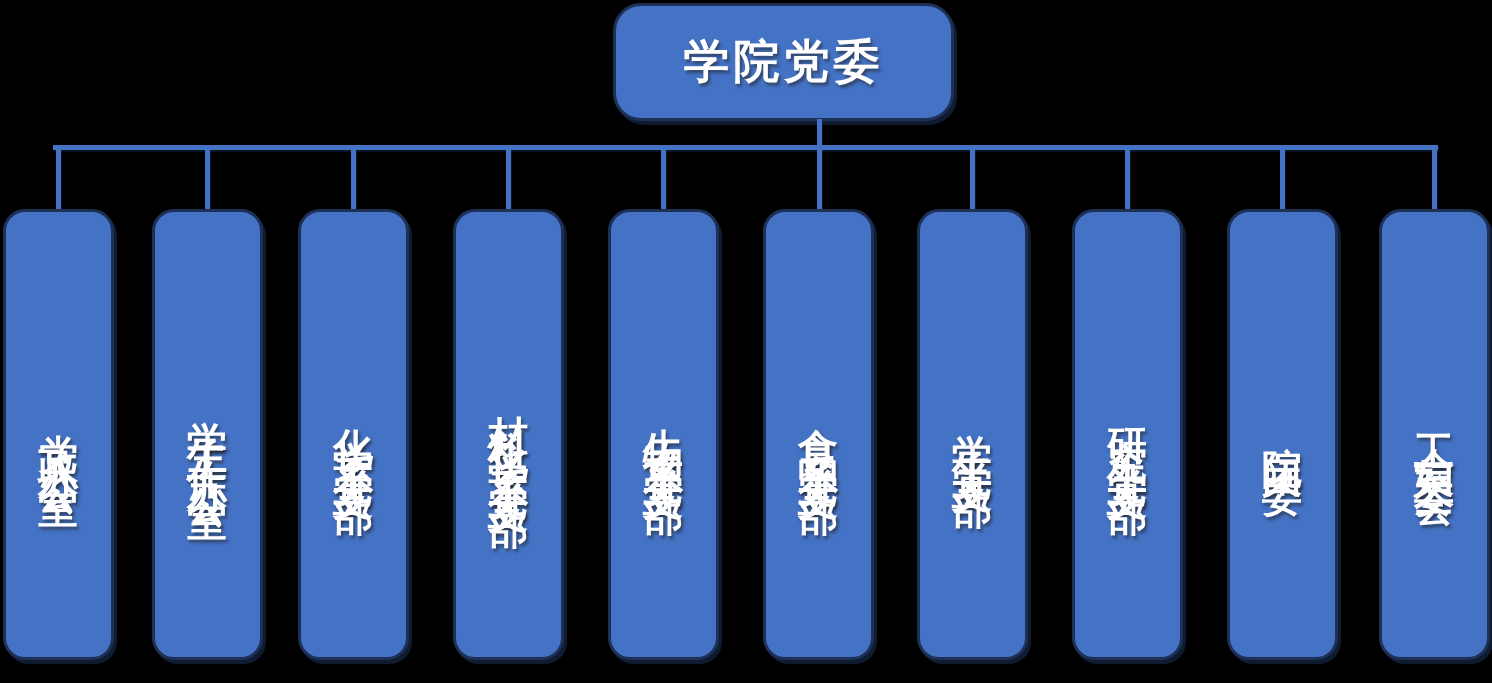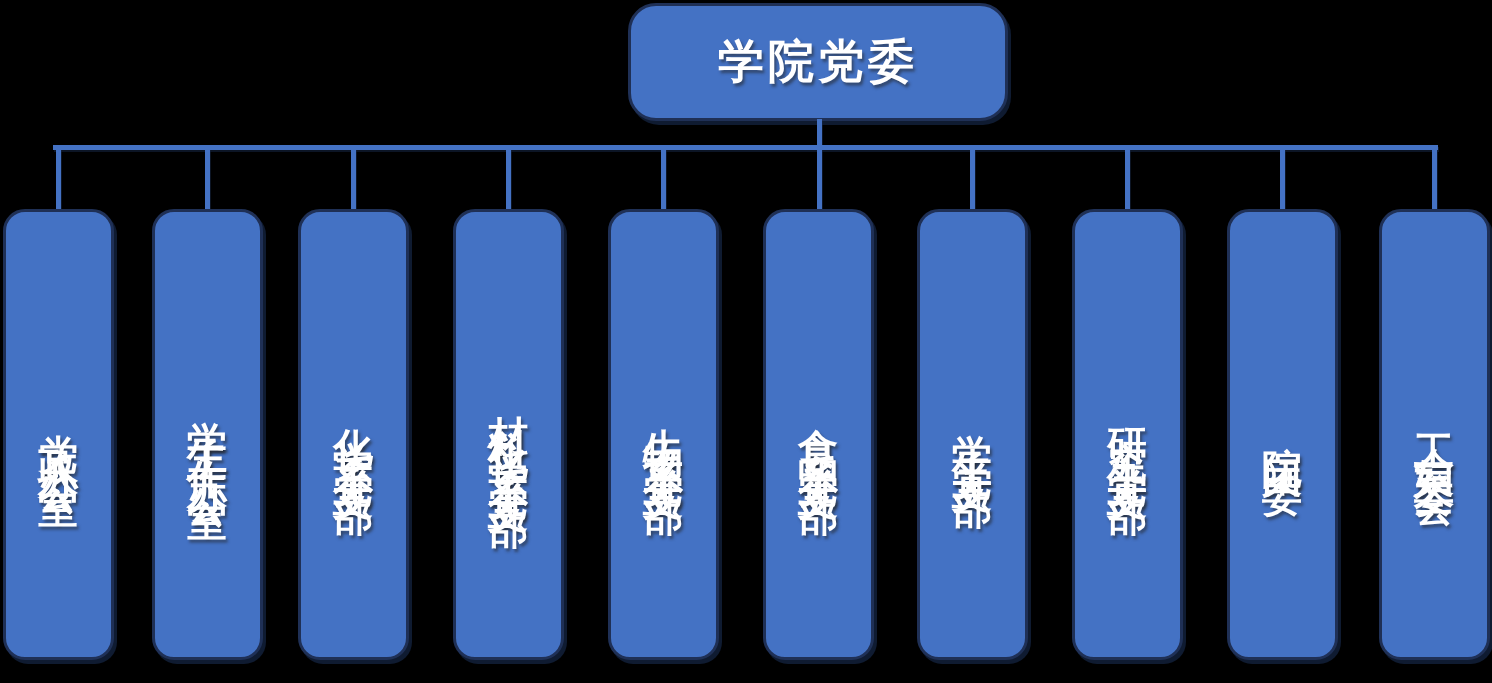--- a/index.html
+++ b/index.html
@@ -12,23 +12,23 @@
     width: 1492px;
     height: 683px;
     background: #000000;
     overflow: hidden;
     font-family: "DejaVu Sans", "Liberation Sans", sans-serif;
   }
 
   
   .root-box {
     position: absolute;
-    left: 628px;
+    left: 613px;
     top: 3px;
-    width: 380px;
+    width: 341px;
     height: 118px;
     box-sizing: border-box;
     background: #4472C4;
     border: 3px solid #1F3056;
     border-radius: 28px;
     box-shadow: 3px 4px 0 rgba(18, 32, 58, 0.85);
     display: flex;
     align-items: center;
     justify-content: center;
     color: #FFFFFF;

